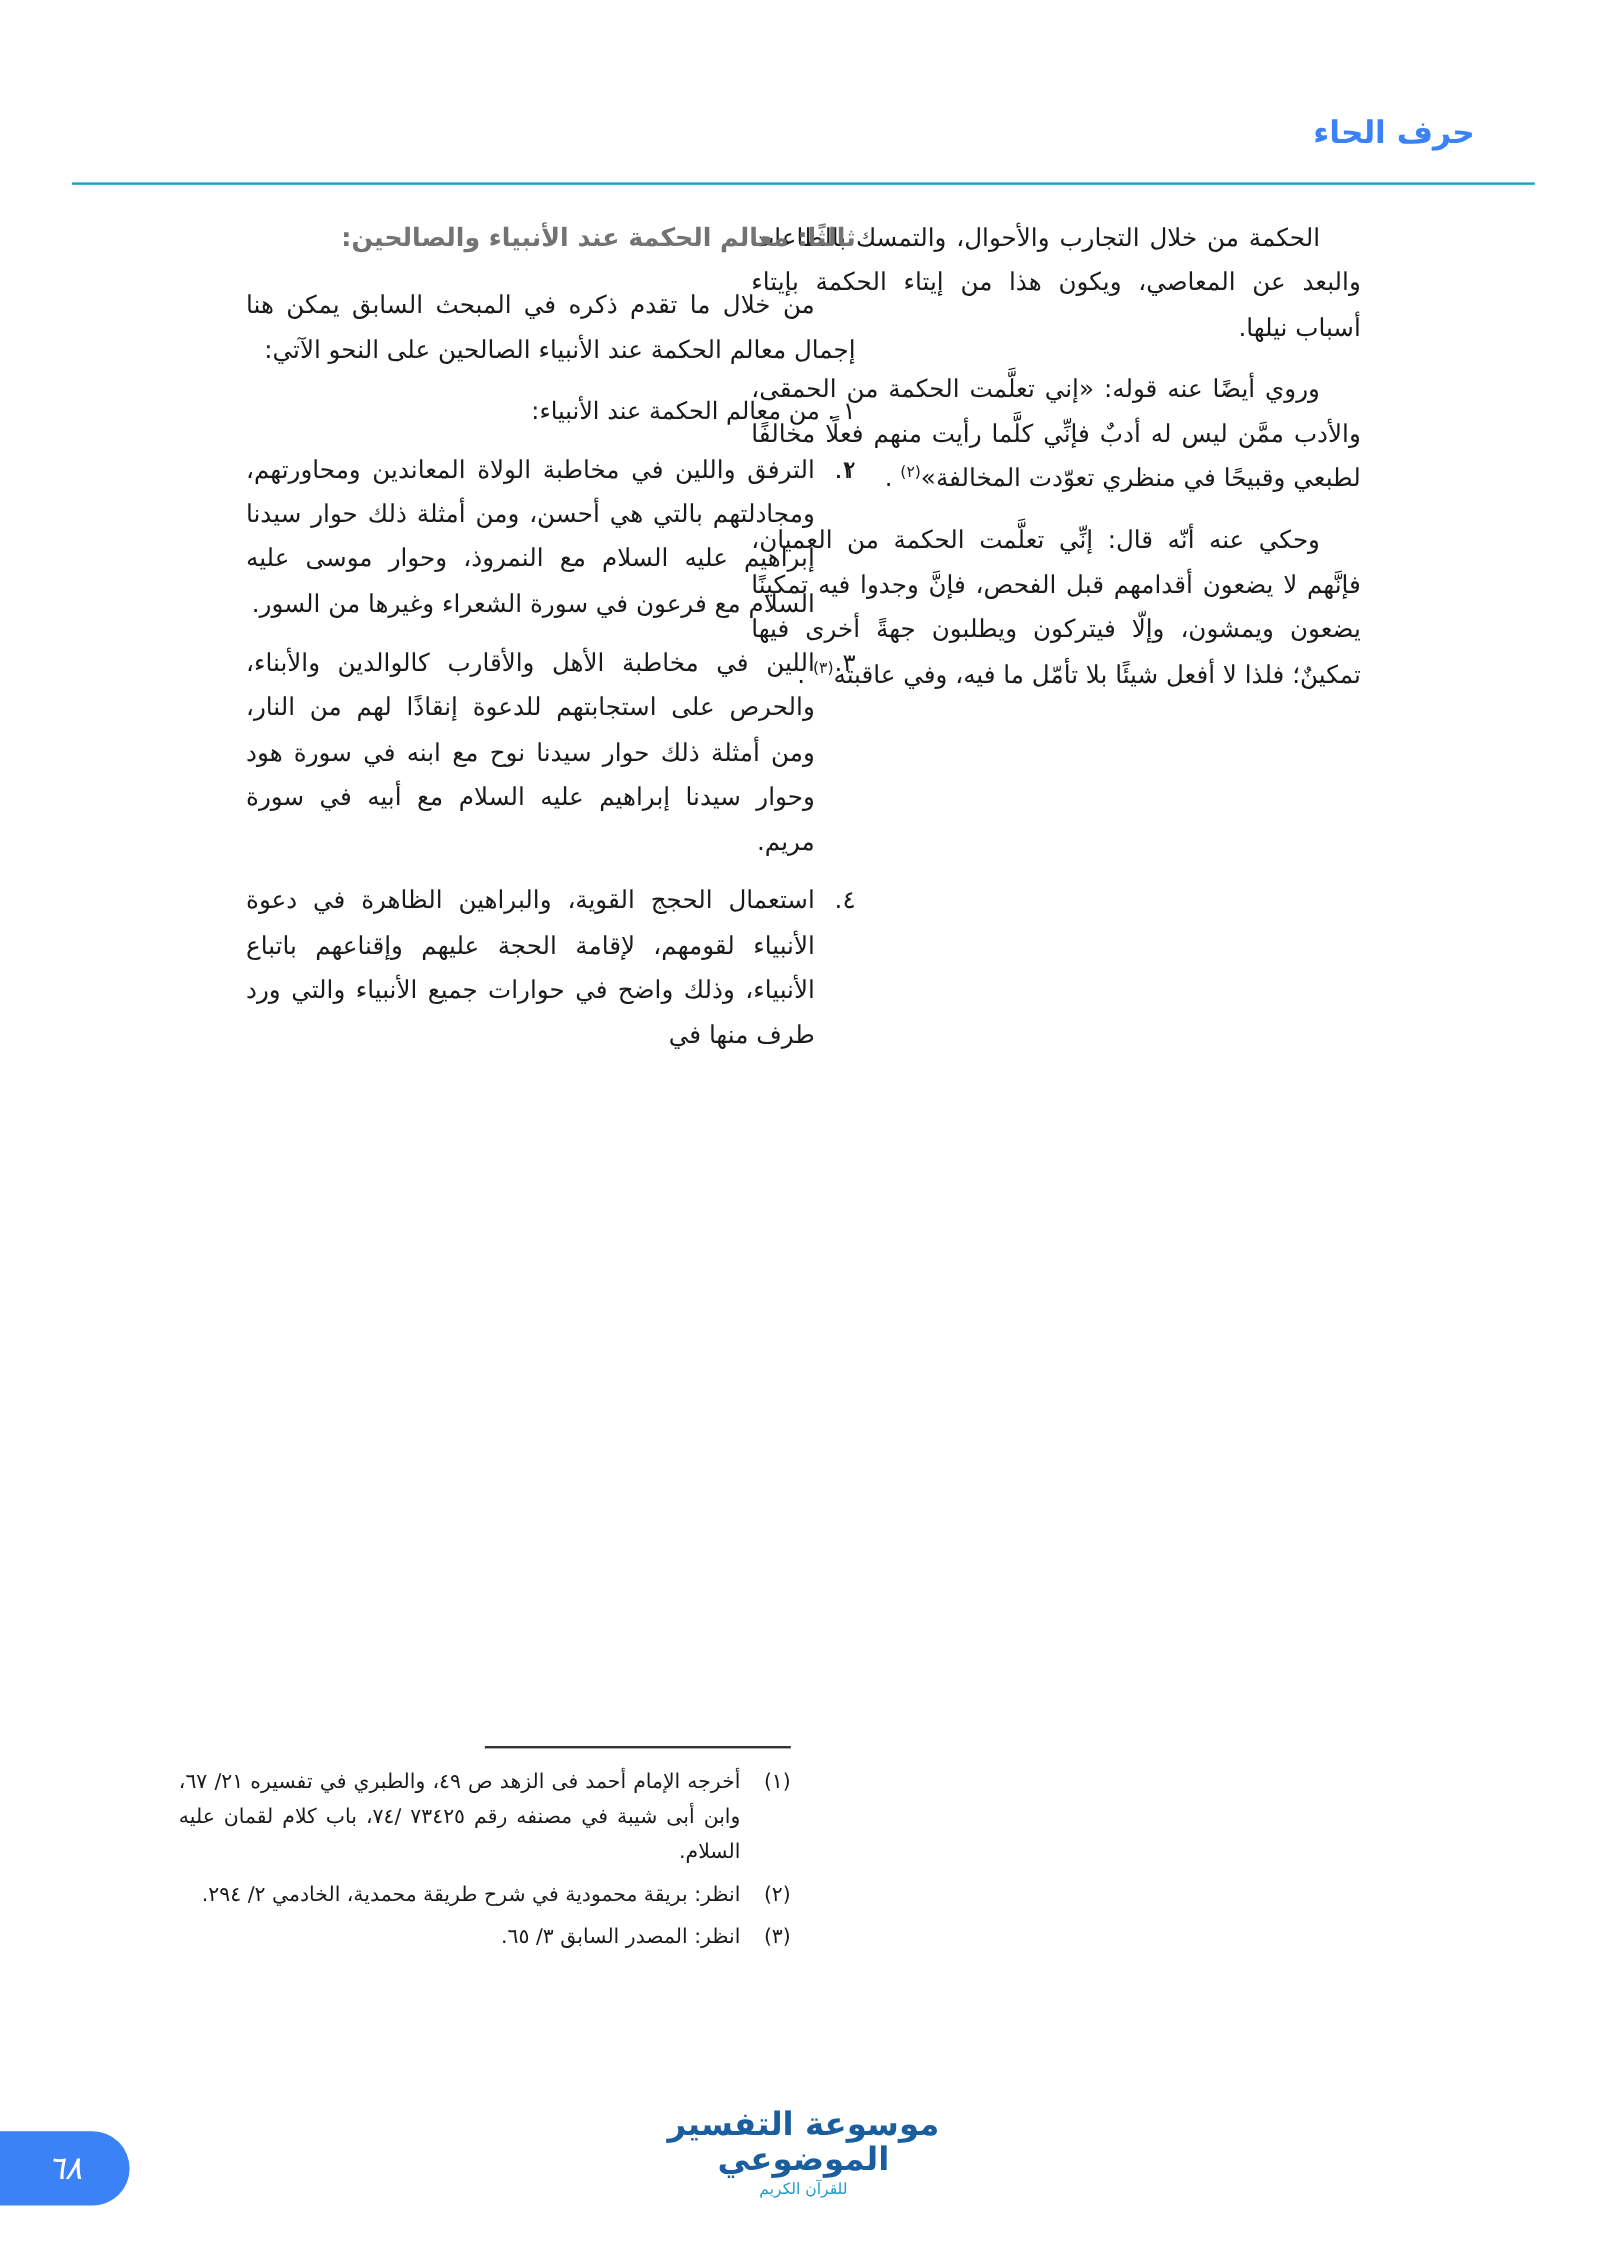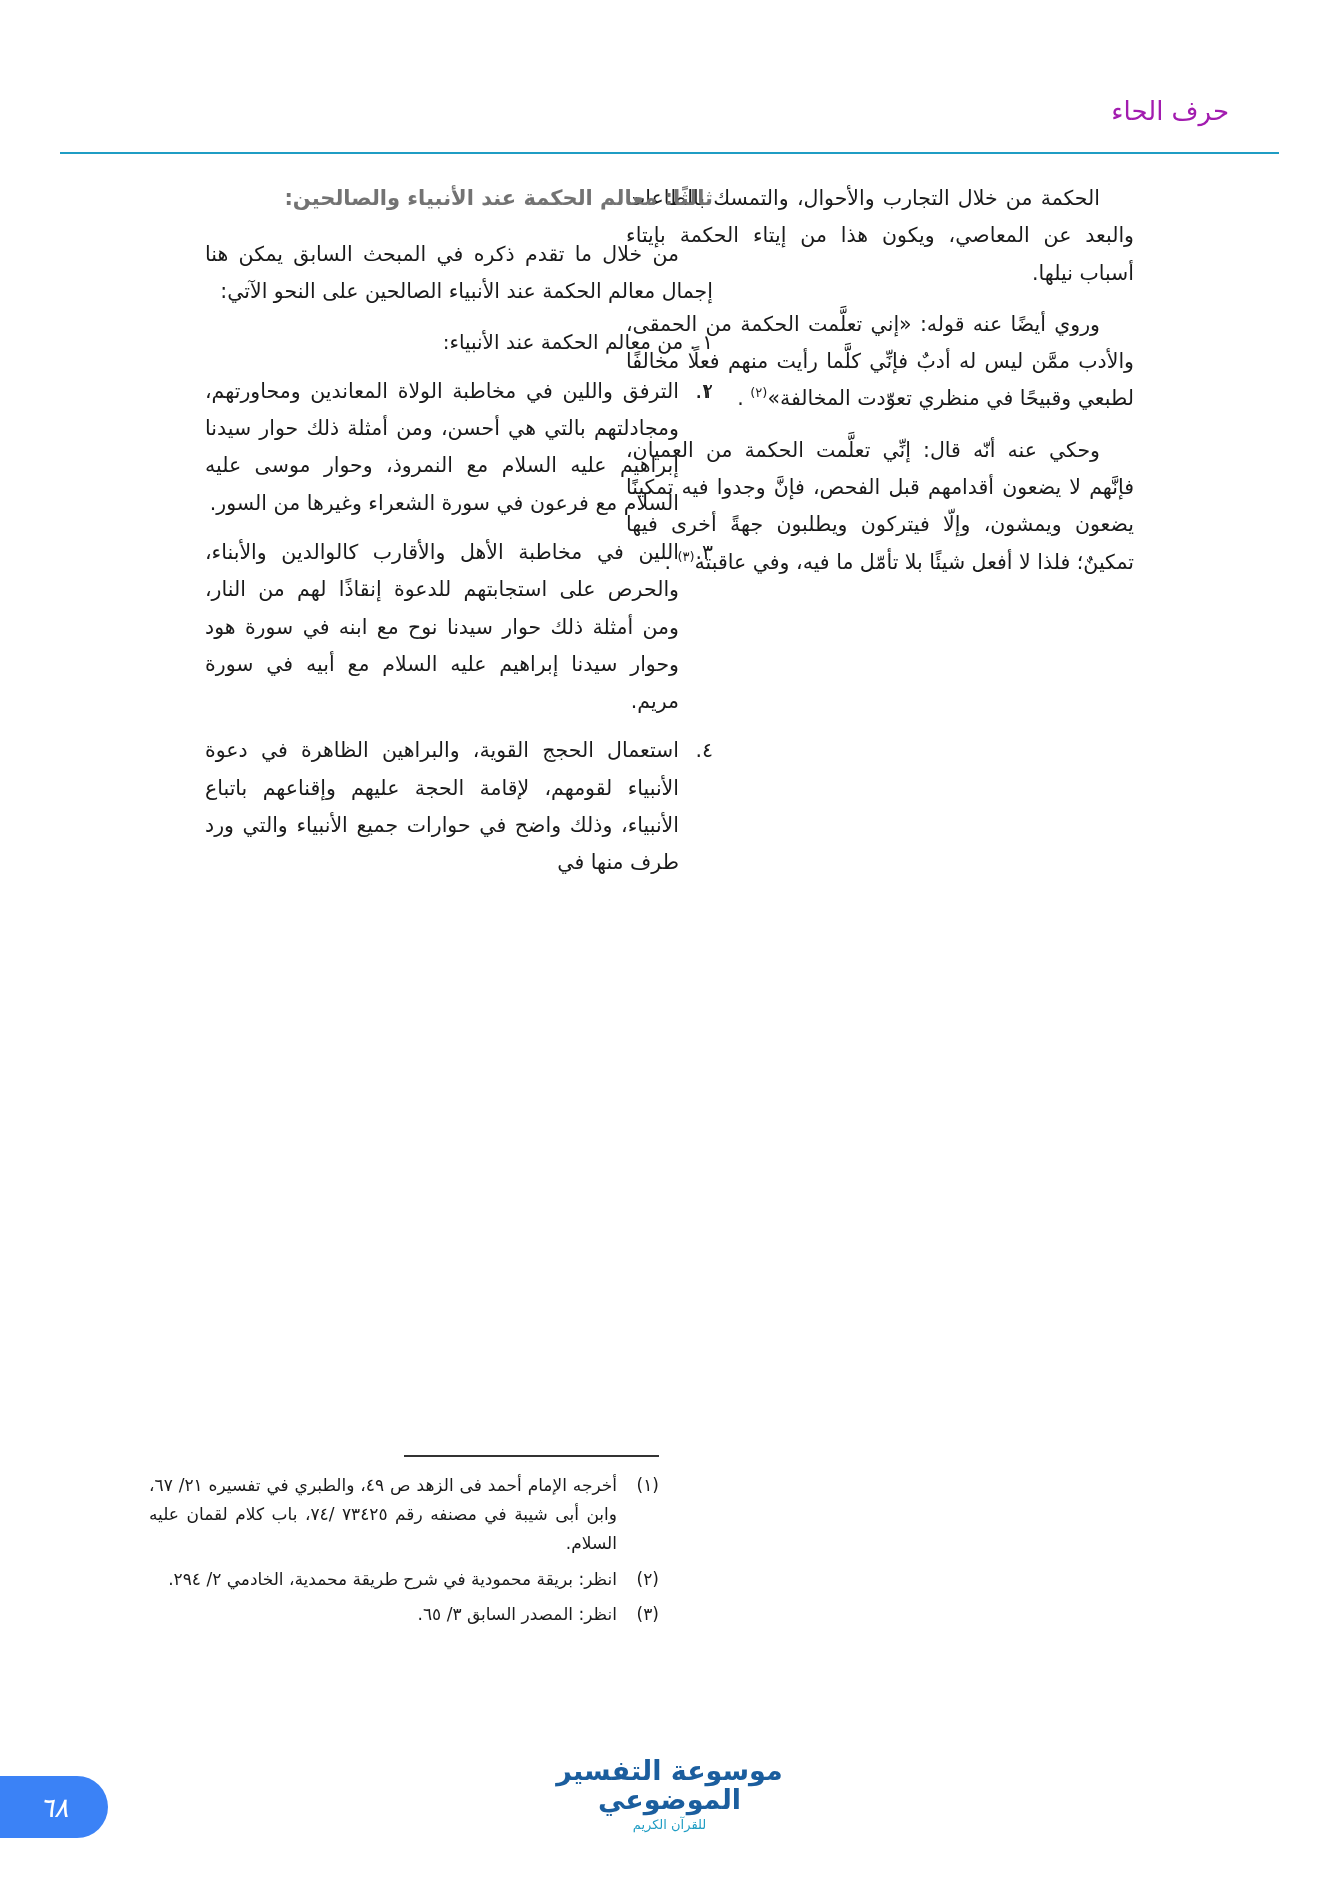--- a/index.html
+++ b/index.html
@@ -28,22 +28,22 @@
     top: 96px;
     right: 60px;
     left: 60px;
     height: 62px;
   }
   .header-title {
     position: absolute;
     right: 50px;
     top: 0;
     font-size: 26px;
-    color: #a21caf;
-    font-weight: normal;
+    color: #3b82f6;
+    font-weight: bold;
     letter-spacing: -1px;
     font-family: "DejaVu Sans", sans-serif;
   }
   .header-rule {
     position: absolute;
     right: 0;
     left: 0;
     top: 56px;
     height: 2px;
     background: #1f9dc4;

